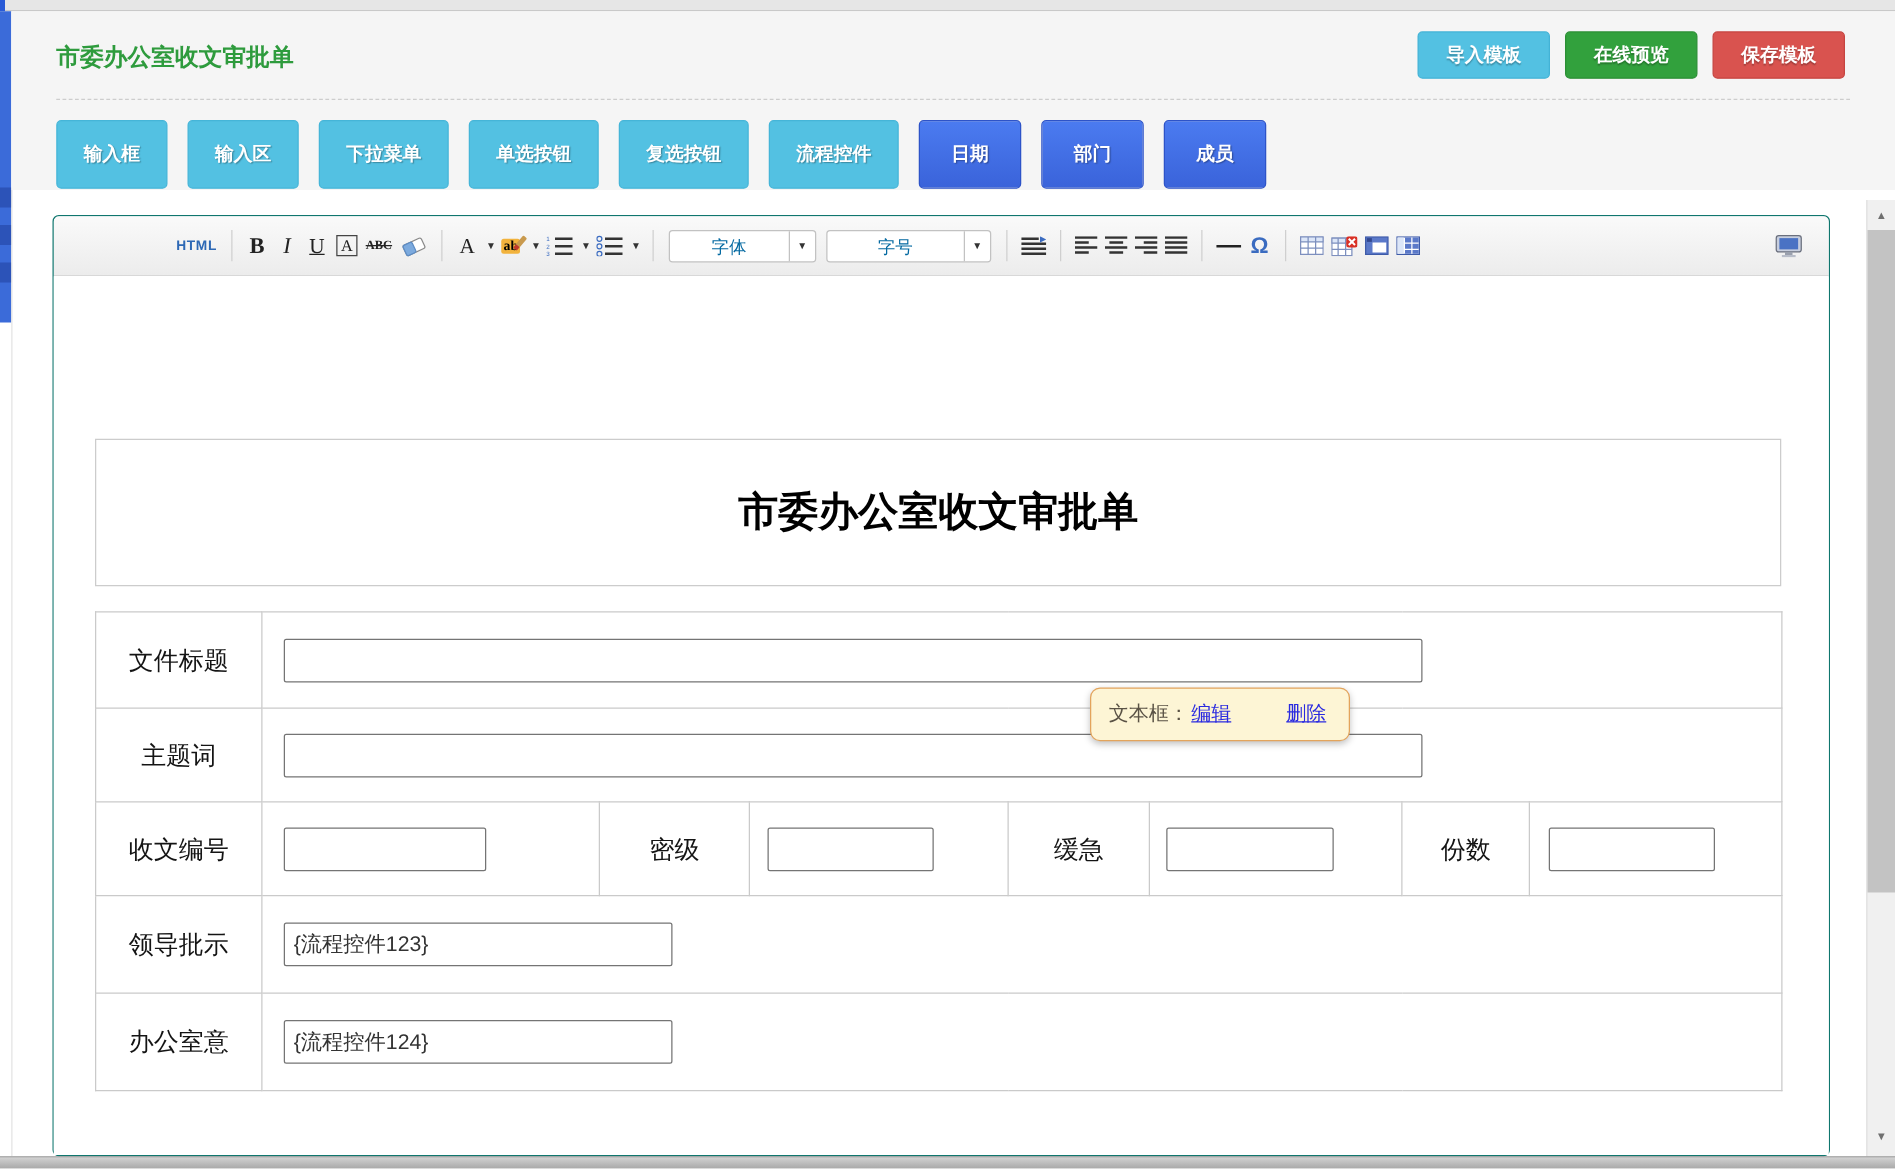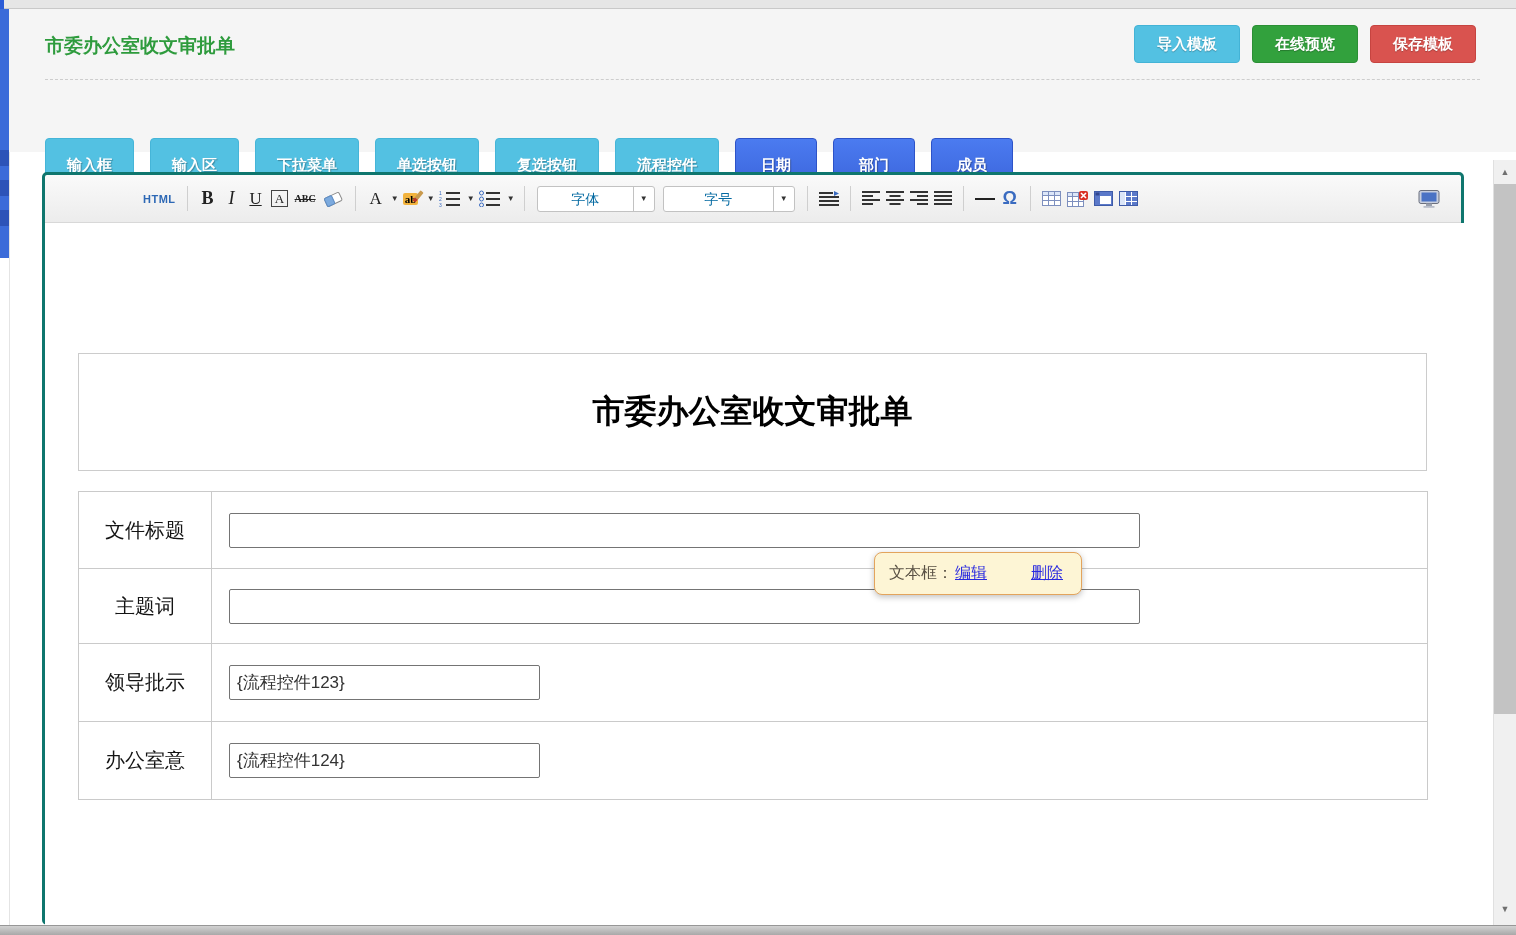--- a/index.html
+++ b/index.html
@@ -20,26 +20,26 @@
   .header-title { position:absolute; left:36px; top:24px; font-size:19px; font-weight:bold; color:#2e9b3d; }
   .header-actions { position:absolute; right:40px; top:16px; display:flex; gap:12px; }
   .abtn { height:38px; padding:0 22px; border-radius:4px; color:#fff; font-size:15px; font-weight:bold;
           display:flex; align-items:center; justify-content:center; cursor:pointer; text-shadow:0 1px 1px rgba(0,0,0,.25); }
   .abtn.import { background:#53c1e2; border:1px solid #43b3d6; }
   .abtn.preview { background:#32a13d; border:1px solid #2b8f35; }
   .abtn.save { background:#d9534f; border:1px solid #c64440; }
   .header-sep { position:absolute; left:36px; right:36px; top:70px; border-top:1px dashed #cdcdcd; }
   .controls { position:absolute; left:36px; top:87px; display:flex; gap:16px; }
   .cbtn { height:55px; padding:0 21px; border-radius:4px; color:#fff; font-size:15px; font-weight:bold;
-          display:flex; align-items:center; justify-content:center; cursor:pointer; text-shadow:1px 1px 1px rgba(0,0,0,.3);margin-top:42px; }
+          display:flex; align-items:center; justify-content:center; cursor:pointer; text-shadow:1px 1px 1px rgba(0,0,0,.3); }
   .cbtn.cyan { background:#53c1e2; border:1px solid #45b5d8; }
   .cbtn.blue { background:linear-gradient(#4b7bf0,#3a63da); border:1px solid #2d53c8; padding:0 25px; }
 
   
-  .editor { position:absolute; left:42px; top:172px; width:1422px; height:753px; border:3px solid #0f766e; border-radius:5px; background:#fff; }
+  .editor { position:absolute; left:42px; top:172px; width:1422px; height:753px; border:1px solid #0f766e; border-radius:5px; background:#fff; }
   .toolbar { height:48px; background:linear-gradient(#fafafa,#ececec); border-bottom:1px solid #d8d8d8;
              border-radius:5px 5px 0 0; display:flex; align-items:center; padding:0 18px 0 95px; }
   .tbtn { height:30px; min-width:24px; padding:0 3px; display:flex; align-items:center; justify-content:center; cursor:pointer; border-radius:3px; }
   .tsep { width:1px; height:25px; background:#cfcfcf; margin:0 8px; flex:none; }
   .caret { font-size:8px; color:#333; margin-left:2px; width:10px; text-align:center; cursor:pointer; }
   .g-serif { font-family:"Liberation Serif","DejaVu Serif",serif; color:#222; }
   .g-html { font-size:11px; font-weight:bold; color:#2d68b5; letter-spacing:.5px; }
   .g-b { font-size:18px; font-weight:bold; }
   .g-i { font-size:18px; font-style:italic; }
   .g-u { font-size:17px; text-decoration:underline; }
@@ -314,20 +314,38 @@
           <td colspan="7">
             <input class="inp" style="width: 911px; margin-left: 17px;" value="">
           </td>
         </tr>
         <tr style="height:75px">
           <td class="lbl">主题词</td>
           <td colspan="7">
             <input class="inp" style="width: 911px; margin-left: 17px;" value="">
           </td>
         </tr>
+        <tr style="height:75px">
+          <td class="lbl">收文编号</td>
+          <td>
+            <input class="inp" style="width: 162px; margin-left: 17px;" value="">
+          </td>
+          <td class="lbl">密级</td>
+          <td>
+            <input class="inp" style="width: 133px; margin-left: 14px;" value="">
+          </td>
+          <td class="lbl">缓急</td>
+          <td>
+            <input class="inp" style="width: 134px; margin-left: 13px;" value="">
+          </td>
+          <td class="lbl">份数</td>
+          <td>
+            <input class="inp" style="width: 133px; margin-left: 15px;" value="">
+          </td>
+        </tr>
         <tr style="height:78px">
           <td class="lbl">领导批示</td>
           <td colspan="7">
             <input class="inp" style="width: 311px; margin-left: 17px;" value="{流程控件123}">
           </td>
         </tr>
         <tr style="height:78px">
           <td class="lbl">办公室意</td>
           <td colspan="7">
             <input class="inp" style="width: 311px; margin-left: 17px;" value="{流程控件124}">

